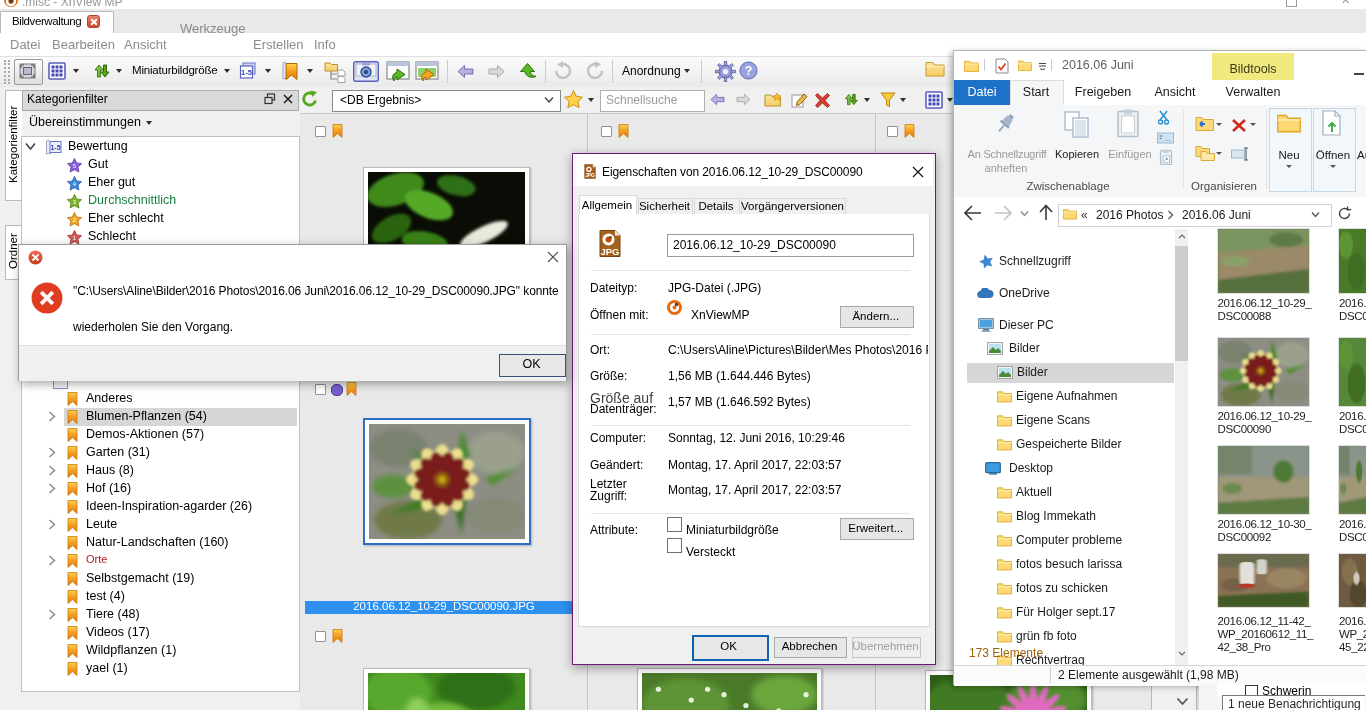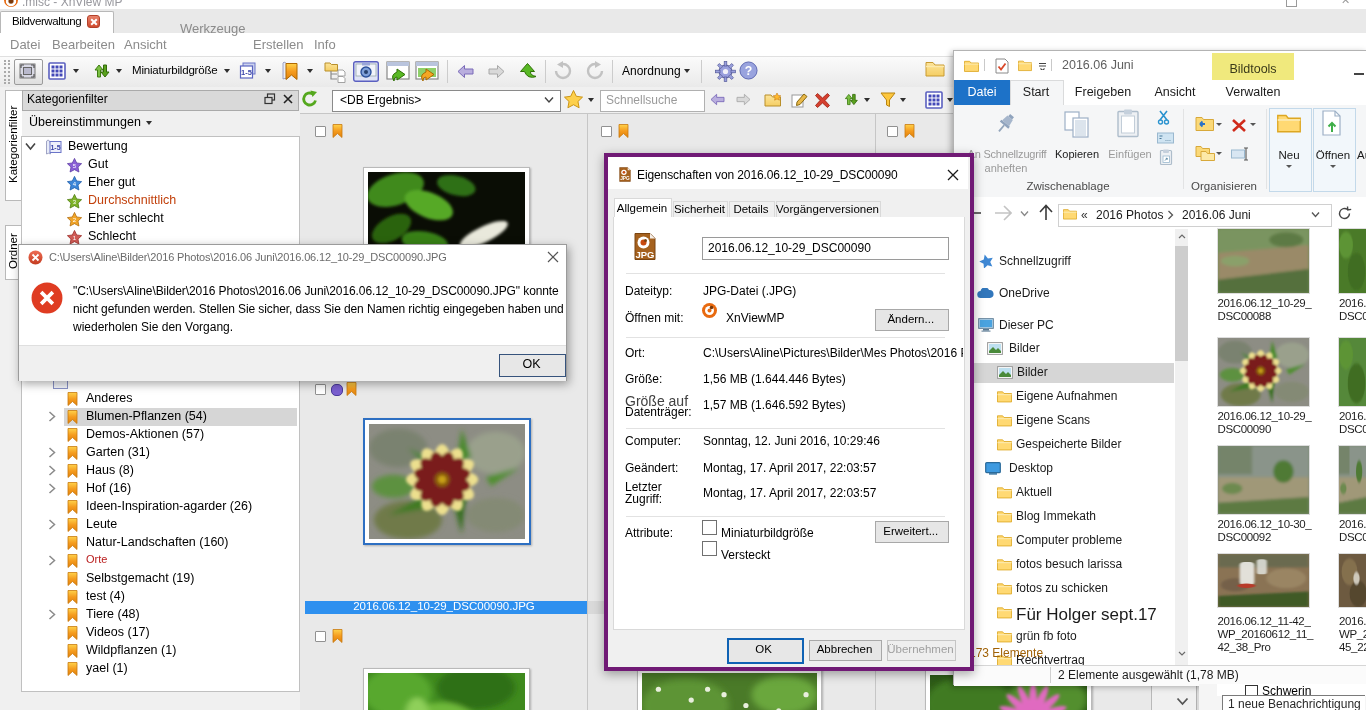--- a/index.html
+++ b/index.html
@@ -253,21 +253,21 @@
 <div class="t" style="left:88px;top:158.2px;font-size:12.5px;color:#000;font-weight:normal;">Gut</div>
 <svg class="a" style="left:67px;top:175.5px" width="15" height="15" viewBox="0 0 20 20">
       <path d="M10,0.5 L12.9,6.6 19.5,7.5 14.7,12.1 15.9,18.7 10,15.5 4.1,18.7 5.3,12.1 0.5,7.5 7.1,6.6 z" fill="#3d86d8" stroke="#1a5aa8" stroke-width="1"></path>
       <text x="10" y="13.5" font-size="8" fill="#fff" text-anchor="middle" font-family="Liberation Sans">4</text>
     </svg>
 <div class="t" style="left:88px;top:176.2px;font-size:12.5px;color:#000;font-weight:normal;">Eher gut</div>
 <svg class="a" style="left:67px;top:193.5px" width="15" height="15" viewBox="0 0 20 20">
       <path d="M10,0.5 L12.9,6.6 19.5,7.5 14.7,12.1 15.9,18.7 10,15.5 4.1,18.7 5.3,12.1 0.5,7.5 7.1,6.6 z" fill="#7fb32a" stroke="#4a7a0a" stroke-width="1"></path>
       <text x="10" y="13.5" font-size="8" fill="#fff" text-anchor="middle" font-family="Liberation Sans">3</text>
     </svg>
-<div class="t" style="left:88px;top:194.2px;font-size:12.5px;color:#c2410c;font-weight:normal;">Durchschnittlich</div>
+<div class="t" style="left:88px;top:194.2px;font-size:12.5px;color:#15803d;font-weight:normal;">Durchschnittlich</div>
 <svg class="a" style="left:67px;top:211.5px" width="15" height="15" viewBox="0 0 20 20">
       <path d="M10,0.5 L12.9,6.6 19.5,7.5 14.7,12.1 15.9,18.7 10,15.5 4.1,18.7 5.3,12.1 0.5,7.5 7.1,6.6 z" fill="#f0a428" stroke="#b06a08" stroke-width="1"></path>
       <text x="10" y="13.5" font-size="8" fill="#fff" text-anchor="middle" font-family="Liberation Sans">2</text>
     </svg>
 <div class="t" style="left:88px;top:212.2px;font-size:12.5px;color:#000;font-weight:normal;">Eher schlecht</div>
 <svg class="a" style="left:67px;top:229.5px" width="15" height="15" viewBox="0 0 20 20">
       <path d="M10,0.5 L12.9,6.6 19.5,7.5 14.7,12.1 15.9,18.7 10,15.5 4.1,18.7 5.3,12.1 0.5,7.5 7.1,6.6 z" fill="#cf5b56" stroke="#9a2a24" stroke-width="1"></path>
       <text x="10" y="13.5" font-size="8" fill="#fff" text-anchor="middle" font-family="Liberation Sans">1</text>
     </svg>
 <div class="t" style="left:88px;top:230.2px;font-size:12.5px;color:#000;font-weight:normal;">Schlecht</div>
@@ -743,21 +743,21 @@
 <div class="t" style="left:62px;top:507.0px;font-size:12px;color:#1a1a1a;font-weight:normal;">fotos besuch larissa</div>
 <svg class="a" style="left:43px;top:531.0px" width="15" height="13" viewBox="0 0 16 13">
         <path d="M0.5,1.5 l5.5,0 l1.5,1.8 l8,0 l0,9 l-15,0 z" fill="#ffd973" stroke="#dda722" stroke-width="0.9"></path>
         <path d="M0.5,4.5 l15,0" stroke="#fce9ad" stroke-width="1.2"></path>
       </svg>
 <div class="t" style="left:62px;top:531.0px;font-size:12px;color:#1a1a1a;font-weight:normal;">fotos zu schicken</div>
 <svg class="a" style="left:43px;top:555.0px" width="15" height="13" viewBox="0 0 16 13">
         <path d="M0.5,1.5 l5.5,0 l1.5,1.8 l8,0 l0,9 l-15,0 z" fill="#ffd973" stroke="#dda722" stroke-width="0.9"></path>
         <path d="M0.5,4.5 l15,0" stroke="#fce9ad" stroke-width="1.2"></path>
       </svg>
-<div class="t" style="left:62px;top:555.0px;font-size:17px;color:#1a1a1a;font-weight:normal;">Für Holger sept.17</div>
+<div class="t" style="left:62px;top:555.0px;font-size:12px;color:#1a1a1a;font-weight:normal;">Für Holger sept.17</div>
 <svg class="a" style="left:43px;top:579.0px" width="15" height="13" viewBox="0 0 16 13">
         <path d="M0.5,1.5 l5.5,0 l1.5,1.8 l8,0 l0,9 l-15,0 z" fill="#ffd973" stroke="#dda722" stroke-width="0.9"></path>
         <path d="M0.5,4.5 l15,0" stroke="#fce9ad" stroke-width="1.2"></path>
       </svg>
 <div class="t" style="left:62px;top:579.0px;font-size:12px;color:#1a1a1a;font-weight:normal;">grün fb foto</div>
 <svg class="a" style="left:43px;top:603.0px" width="15" height="13" viewBox="0 0 16 13">
         <path d="M0.5,1.5 l5.5,0 l1.5,1.8 l8,0 l0,9 l-15,0 z" fill="#ffd973" stroke="#dda722" stroke-width="0.9"></path>
         <path d="M0.5,4.5 l15,0" stroke="#fce9ad" stroke-width="1.2"></path>
       </svg>
 <div class="t" style="left:62px;top:603.0px;font-size:12px;color:#1a1a1a;font-weight:normal;">Rechtvertrag</div>
@@ -894,23 +894,23 @@
 <div class="t" style="left:385px;top:360.2px;font-size:11.5px;color:#1d1d1d;font-weight:normal;letter-spacing:-0.35px">2016.</div>
 <div class="t" style="left:385px;top:373.2px;font-size:11.5px;color:#1d1d1d;font-weight:normal;letter-spacing:-0.35px">DSC0</div>
 <div class="t" style="left:385px;top:467.8px;font-size:11.5px;color:#1d1d1d;font-weight:normal;letter-spacing:-0.35px">2016.</div>
 <div class="t" style="left:385px;top:480.8px;font-size:11.5px;color:#1d1d1d;font-weight:normal;letter-spacing:-0.35px">DSC0</div>
 <div class="t" style="left:385px;top:564.8px;font-size:11.5px;color:#1d1d1d;font-weight:normal;letter-spacing:-0.35px">2016.</div>
 <div class="t" style="left:385px;top:577.8px;font-size:11.5px;color:#1d1d1d;font-weight:normal;letter-spacing:-0.35px">WP_2</div>
 <div class="t" style="left:385px;top:590.8px;font-size:11.5px;color:#1d1d1d;font-weight:normal;letter-spacing:-0.35px">45_22</div>
 <div class="a" style="left:0px;top:614px;width:413px;height:20px;background:#fbfbfb;border-top:1px solid #d6d6d6"></div>
 <div class="t" style="left:15px;top:596px;font-size:12px;color:#a16207;font-weight:normal;">173 Elemente</div>
 <div class="a" style="left:96px;top:616px;width:1px;height:16px;background:#d0d0d0"></div>
-<div class="t" style="left:104px;top:617.5px;font-size:12px;color:#1a1a1a;font-weight:normal;">2 Elemente ausgewählt (1,78 MB)</div>
+<div class="t" style="left:104px;top:617.5px;font-size:12px;color:#1a1a1a;font-weight:normal;">2 Elemente ausgewählt (1,98 MB)</div>
 </div>
-<div class="a" id="props" style="left:604px;top:153px;width:362px;height:510px;background:#f0f0f0;border:4px solid #701a75;box-shadow:0 3px 10px rgba(0,0,0,0.35)">
+<div class="a" id="props" style="left:572px;top:153px;width:362px;height:510px;background:#f0f0f0;border:1px solid #701a75;box-shadow:0 3px 10px rgba(0,0,0,0.35)">
 <div class="a" style="left:0px;top:0px;width:360px;height:32px;background:#fff"></div>
 <svg class="a" style="left:11px;top:10px" width="12" height="15" viewBox="0 0 22 28">
         <path d="M1,1 h15 l5,5 v21 h-20 z" fill="#a5611e" stroke="#7a4410" stroke-width="1"></path>
         <path d="M16,1 l0,5 l5,0 z" fill="#fff" opacity="0.85"></path>
         <circle cx="9" cy="10" r="5" fill="#fff"></circle>
         <circle cx="9" cy="10" r="2.5" fill="#c84a10"></circle>
         <text x="11" y="25" font-size="9" fill="#fff" text-anchor="middle" font-family="Liberation Sans" font-weight="bold">JPG</text>
       </svg>
 <div class="t" style="left:29px;top:11.5px;font-size:12px;color:#000;font-weight:normal;letter-spacing:-0.1px">Eigenschaften von 2016.06.12_10-29_DSC00090</div>
 <svg class="a" style="left:339px;top:12px" width="12" height="12" viewBox="0 0 12 12">
@@ -979,30 +979,28 @@
 <div class="a" style="left:201px;top:483px;width:71px;height:19px;background:#e6e6e6;border:1px solid #a8a8a8"></div>
       <div class="t" style="left:236.5px;top:487.2px;transform:translateX(-50%);font-size:11.5px;color:#000;font-weight:normal;">Abbrechen</div>
 <div class="a" style="left:279px;top:483px;width:67px;height:19px;background:#eeeeee;border:1px solid #c5c5c5"></div>
       <div class="t" style="left:312.5px;top:487.2px;transform:translateX(-50%);font-size:11.5px;color:#a0a0a0;font-weight:normal;">Übernehmen</div>
 </div>
 <div class="a" id="err" style="left:18px;top:244px;width:547px;height:135px;background:#fff;border:1px solid #9b9b9b;box-shadow:2px 3px 9px rgba(0,0,0,0.35)">
 <svg class="a" style="left:9px;top:5px" width="15" height="15" viewBox="0 0 30 30">
         <circle cx="15" cy="15" r="14" fill="url(#redx)"></circle>
         <path d="M9,9 L21,21 M21,9 L9,21" stroke="#fff" stroke-width="3.6"></path>
       </svg>
-<div class="t" style="left:30px;top:6.5px;font-size:11px;color:#6b6b6b;font-weight:normal;letter-spacing:-0.15px">C:\Users\Aline\Bilder\2016 Photos\2016.06 Juni\2016.06.12_10-29_DSC00090.JPG</div>
 <svg class="a" style="left:528px;top:6px" width="12" height="12" viewBox="0 0 12 12">
         <path d="M1,1 L11,11 M11,1 L1,11" stroke="#555" stroke-width="1.2"></path>
       </svg>
 <svg class="a" style="left:12px;top:37px" width="32" height="32" viewBox="0 0 30 30">
         <circle cx="15" cy="15" r="14.5" fill="#df3c22"></circle>
         <path d="M9.5,9.5 L20.5,20.5 M20.5,9.5 L9.5,20.5" stroke="#fff" stroke-width="3.4"></path>
       </svg>
 <div class="t" style="left:54px;top:39.5px;font-size:12px;color:#000;font-weight:normal;letter-spacing:-0.1px">"C:\Users\Aline\Bilder\2016 Photos\2016.06 Juni\2016.06.12_10-29_DSC00090.JPG" konnte</div>
-<div class="t" style="left:54px;top:57.5px;font-size:12px;color:#000;font-weight:normal;letter-spacing:-0.1px">nicht gefunden werden. Stellen Sie sicher, dass Sie den Namen richtig eingegeben haben und</div>
 <div class="t" style="left:54px;top:75.5px;font-size:12px;color:#000;font-weight:normal;">wiederholen Sie den Vorgang.</div>
 <div class="a" style="left:0px;top:100px;width:547px;height:35px;background:#f0f0f0;border-top:1px solid #dfdfdf"></div>
 <div class="a" style="left:480px;top:109px;width:65px;height:21px;background:#e7e7e7;border:1.5px solid #36537c"></div>
 <div class="t" style="left:512.5px;top:113.2px;transform:translateX(-50%);font-size:12.5px;color:#000;font-weight:normal;">OK</div>
 </div>
 <div class="a" style="left:1199px;top:684px;width:167px;height:26px;background:#f5f5f5"></div>
 <div class="a" style="left:1217px;top:684px;width:149px;height:12px;background:#fff"></div>
 <div class="a" style="left:1245px;top:684.5px;width:11px;height:11px;background:#fff;border:1px solid #333"></div>
 <div class="t" style="left:1262px;top:684.5px;font-size:12px;color:#000;font-weight:normal;">Schwerin</div>
 <div class="a" style="left:1222px;top:695px;width:142px;height:15px;background:#fff;border:1px solid #7a7a7a;border-right:none"></div>

